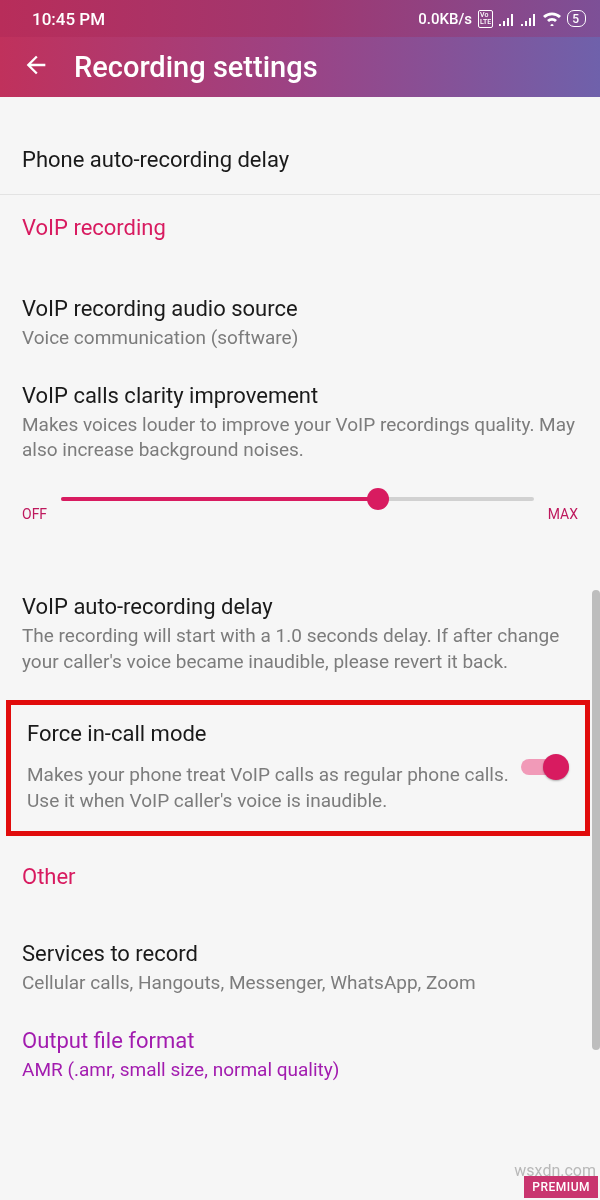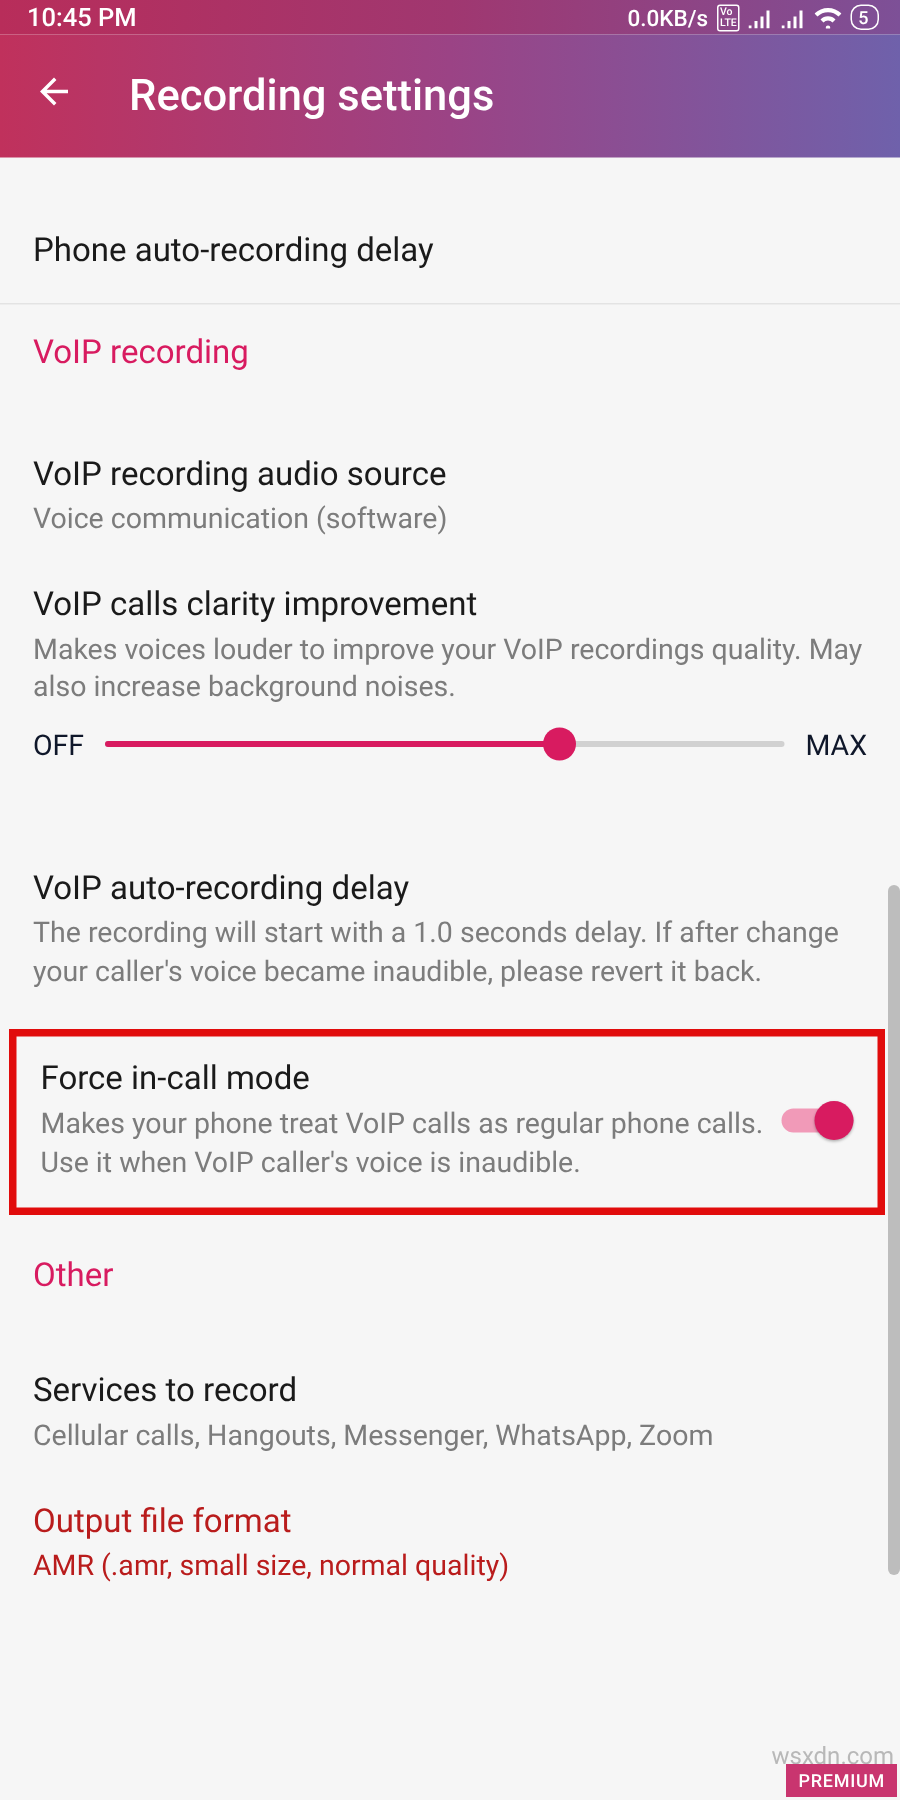--- a/index.html
+++ b/index.html
@@ -5,63 +5,63 @@
   * { box-sizing: border-box; margin: 0; padding: 0; }
   body {
     width: 600px;
     height: 1200px;
     font-family: Roboto, -apple-system, sans-serif;
     background: #f6f6f6;
     overflow: hidden;
     position: relative;
   }
   .statusbar {
-    height: 23px;
+    height: 37px;
     background: linear-gradient(90deg, #b82d5a 0%, #a03770 50%, #7d5097 100%);
     color: #fff;
     display: flex;
     align-items: center;
     justify-content: space-between;
-    padding: 0 14px 0 18px;
+    padding: 0 14px 0 32px;
     font-size: 17px;
     font-weight: 500;
   }
   .status-right { display: flex; align-items: center; gap: 6px; font-size: 15px; }
   .status-right .icon { display: inline-flex; }
   .battery { border:1.5px solid #fff; border-radius:7px; padding:0 6px 0 4px; font-size:12px; display:flex; align-items:center; gap:3px; height:17px;}
   .appbar {
-    height: 82px;
+    height: 60px;
     background: linear-gradient(90deg, #c0315c 0%, #9b4385 50%, #6f61ab 100%);
     color: #fff;
     display: flex;
     align-items: center;
     padding: 0 22px;
-    gap: 36px;
+    gap: 24px;
   }
   .appbar .back { font-size: 30px; line-height: 1; }
   .appbar .title { font-size: 29px; font-weight: 500; }
   .content { background: #f6f6f6; }
   .item { padding: 14px 22px 18px; }
   .item.clickable { cursor: pointer; margin-top: 36px; }
   .item-title { font-size: 22px; color: #1a1a1a; margin-bottom: 4px; }
   .item-sub { font-size: 19px; color: #7c7c7c; line-height: 1.35; }
   .divider { height: 1px; background: #e3e3e3; }
   .section-header { font-size: 22px; color: #d81b60; padding: 20px 22px 6px; font-weight: 400;}
   .section-header.other { color: #d81b60; }
   .slider-row { display:flex; align-items:center; gap:14px; padding: 10px 22px 22px; }
-  .slider-label { font-size: 19px; color: #0f172a; }
+  .slider-label { font-size: 14px; color: #be185d; margin-top: 29px; }
   .slider-track { flex:1; height:4px; background:#d1d1d1; position:relative; border-radius:2px;}
   .slider-fill { position:absolute; left:0; top:0; bottom:0; background:#d81b60; border-radius:2px;}
   .slider-thumb { position:absolute; width:22px; height:22px; background:#d81b60; border-radius:50%; top:50%; transform:translate(-50%,-50%); }
   .highlight-box { border: 5px solid #e10c0c; margin: 8px 10px 8px 6px; padding: 16px 16px 18px; display:flex; align-items:center; gap:12px; background:#f6f6f6;}
   .highlight-text { flex:1; }
   .switch { width:48px; height:28px; position:relative; flex-shrink:0;}
   .switch-track { position:absolute; inset:0; top:6px; bottom:6px; background:#f19ab8; border-radius:10px;}
   .switch-thumb { position:absolute; right:0; top:1px; width:26px; height:26px; background:#d81b60; border-radius:50%; box-shadow:0 1px 2px rgba(0,0,0,.3);}
-  .faded .item-title, .faded .item-sub { color:#b91c1c; }
+  .faded .item-title, .faded .item-sub { color:#a21caf; }
   .premium { position:absolute; right:2px; bottom:2px; background:#c9356f; color:#fff; font-size:12px; font-weight:500; padding:4px 8px; letter-spacing:.5px;}
   .watermark { position:absolute; right:4px; bottom:20px; font-size:16px; color:#b8b8b8; transform:rotate(0deg);}
   .scrollbar-ind { position:absolute; right:0; top:590px; width:8px; height:460px; background:#bdbdbd; border-radius:4px;}
 </style>
 </head>
 <body>
 
 <div class="statusbar">
   <span>10:45 PM</span>
   <div class="status-right">
@@ -125,21 +125,21 @@
     <span class="slider-label">MAX</span>
   </div>
 
   <div class="item clickable">
     <div class="item-title">VoIP auto-recording delay</div>
     <div class="item-sub">The recording will start with a 1.0 seconds delay. If after change your caller's voice became inaudible, please revert it back.</div>
   </div>
 
   <div class="highlight-box">
     <div class="highlight-text">
-      <div class="item-title" style="margin-bottom:4px;">Force in-call mode</div>
+      <div class="item-title" style="margin-bottom:16px;">Force in-call mode</div>
       <div class="item-sub">Makes your phone treat VoIP calls as regular phone calls. Use it when VoIP caller's voice is inaudible.</div>
     </div>
     <div class="switch">
       <div class="switch-track"></div>
       <div class="switch-thumb"></div>
     </div>
   </div>
 
   <div class="section-header other">Other</div>
 

